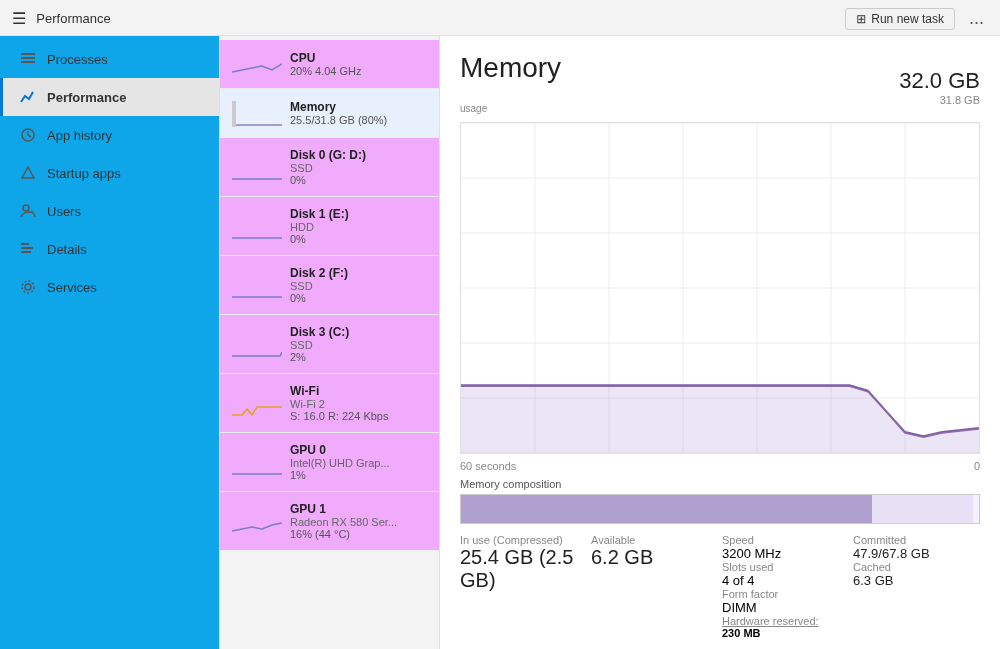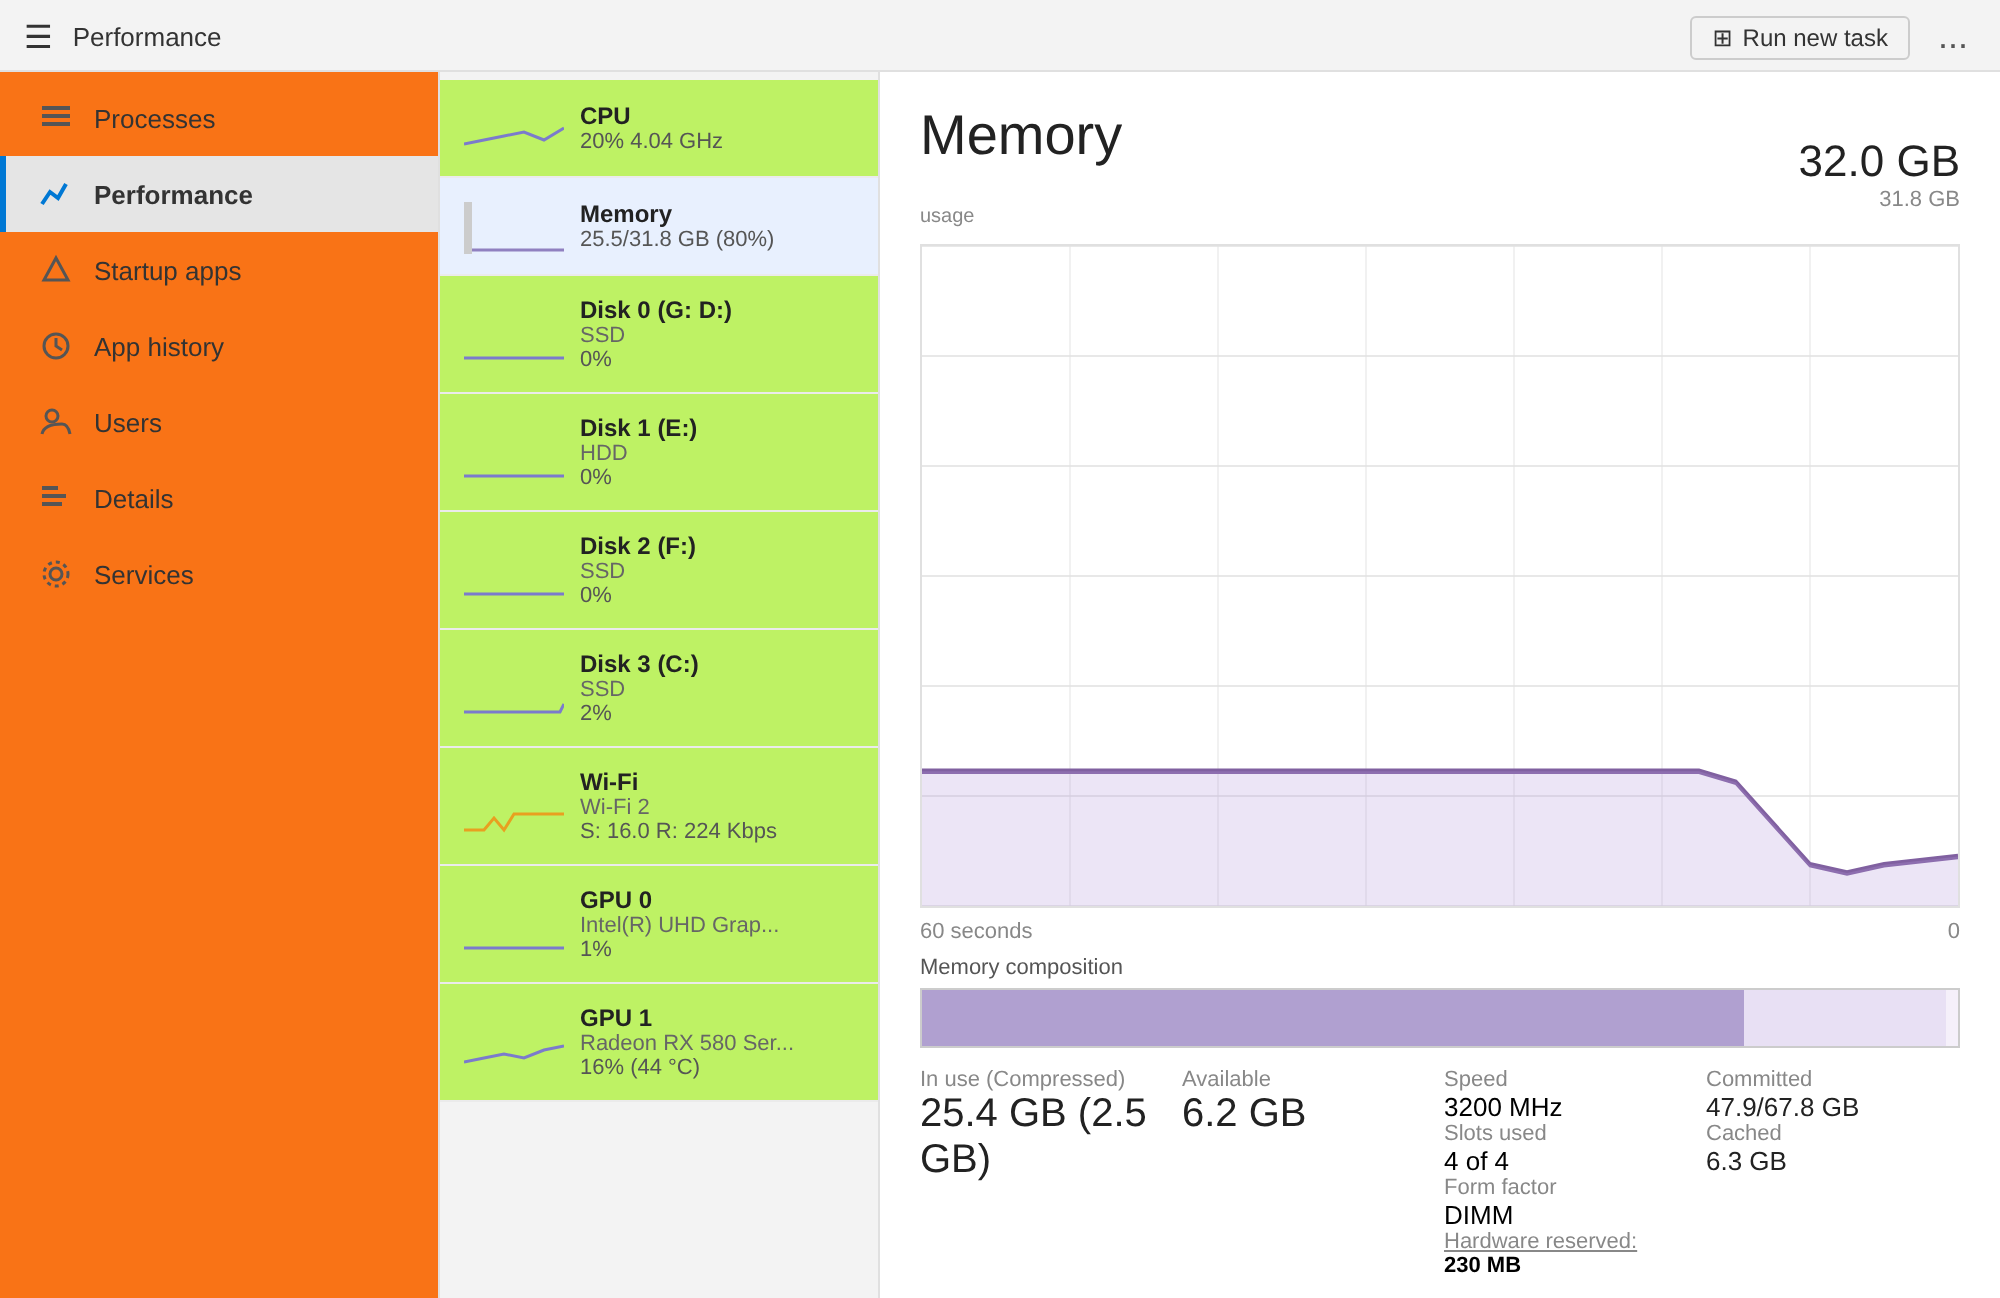--- a/index.html
+++ b/index.html
@@ -25,21 +25,21 @@
       border-radius: 3px; cursor: pointer; font-size: 12px; color: #333;
     }
     .more-btn { background: none; border: none; cursor: pointer; font-size: 18px; color: #555; padding: 2px 4px; }
 
     
     .main { display: flex; flex: 1; overflow: hidden; }
 
     
     .sidebar {
       width: 220px;
-      background: #f97316;
+      background: #0ea5e9;
       border-right: 1px solid #e0e0e0;
       display: flex;
       flex-direction: column;
       padding-top: 4px;
     }
     .sidebar-item {
       display: flex;
       align-items: center;
       gap: 10px;
       padding: 10px 16px;
@@ -60,21 +60,21 @@
       width: 220px;
       background: #f3f3f3;
       border-right: 1px solid #e0e0e0;
       overflow-y: auto;
       padding-top: 4px;
     }
     .sub-item {
       padding: 10px 12px;
       cursor: pointer;
       border-bottom: 1px solid #ebebeb;
-      background: #bef264;
+      background: #f0abfc;
     }
     .sub-item.active { background: #e8f0fe; }
     .sub-item-header { display: flex; align-items: center; gap: 8px; }
     .sub-item-mini-chart { width: 50px; height: 28px; flex-shrink: 0; }
     .sub-item-info { flex: 1; }
     .sub-item-name { font-size: 12px; font-weight: 600; color: #222; }
     .sub-item-type { font-size: 11px; color: #666; }
     .sub-item-value { font-size: 11px; color: #555; }
 
     
@@ -175,33 +175,33 @@
       <div class="sidebar-icon">
         <svg width="16" height="16" viewBox="0 0 16 16">
             <polyline points="1,13 5,7 9,10 13,3" fill="none" stroke="#0078d4" stroke-width="2"></polyline>
           </svg>
       </div>
       <span>Performance</span>
     </div>
     <div class="sidebar-item">
       <div class="sidebar-icon">
         <svg width="16" height="16" viewBox="0 0 16 16">
-            <polygon points="8,2 14,13 2,13" fill="none" stroke="#555" stroke-width="1.5"></polygon>
-          </svg>
-      </div>
-      <span>Startup apps</span>
-    </div>
-    <div class="sidebar-item">
-      <div class="sidebar-icon">
-        <svg width="16" height="16" viewBox="0 0 16 16">
             <circle cx="8" cy="8" r="6" fill="none" stroke="#555" stroke-width="1.5"></circle>
             <polyline points="8,4 8,8 11,10" fill="none" stroke="#555" stroke-width="1.5"></polyline>
           </svg>
       </div>
       <span>App history</span>
+    </div>
+    <div class="sidebar-item">
+      <div class="sidebar-icon">
+        <svg width="16" height="16" viewBox="0 0 16 16">
+            <polygon points="8,2 14,13 2,13" fill="none" stroke="#555" stroke-width="1.5"></polygon>
+          </svg>
+      </div>
+      <span>Startup apps</span>
     </div>
     <div class="sidebar-item">
       <div class="sidebar-icon">
         <svg width="16" height="16" viewBox="0 0 16 16">
             <circle cx="6" cy="5" r="3" fill="none" stroke="#555" stroke-width="1.5"></circle>
             <path d="M1 14 Q2 9 11 9 Q14 9 15 14" fill="none" stroke="#555" stroke-width="1.5"></path>
           </svg>
       </div>
       <span>Users</span>
     </div>

